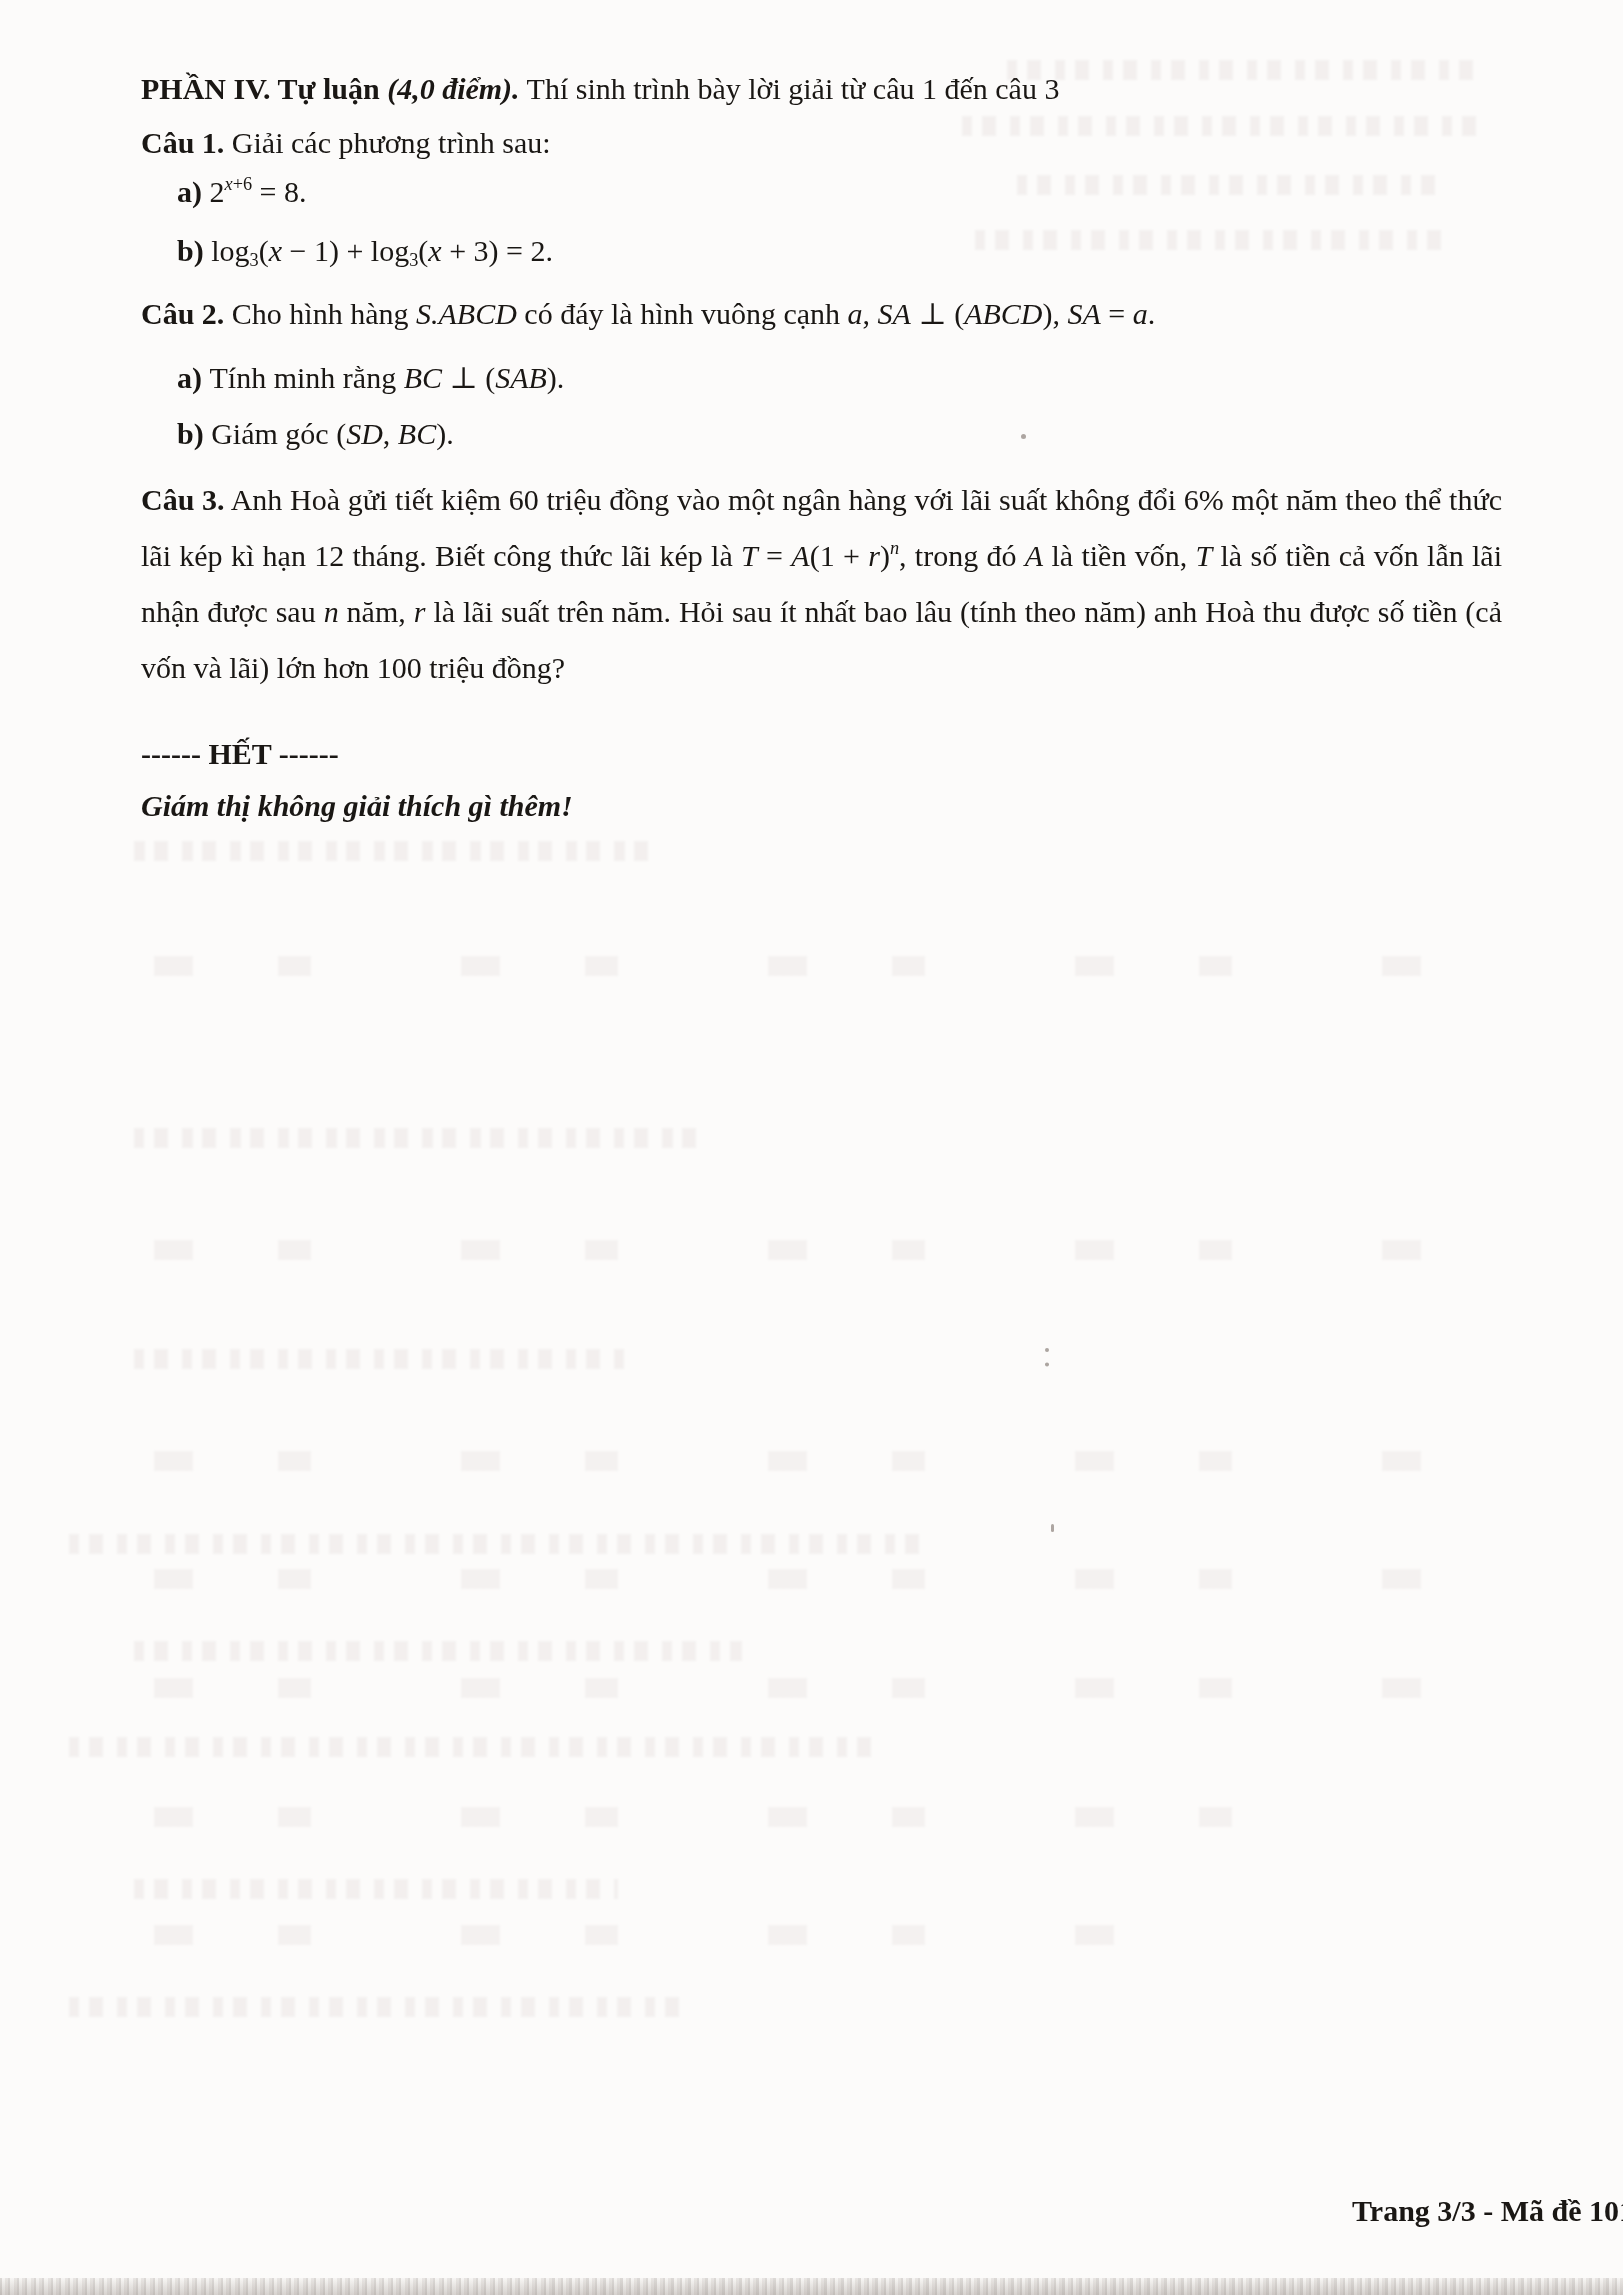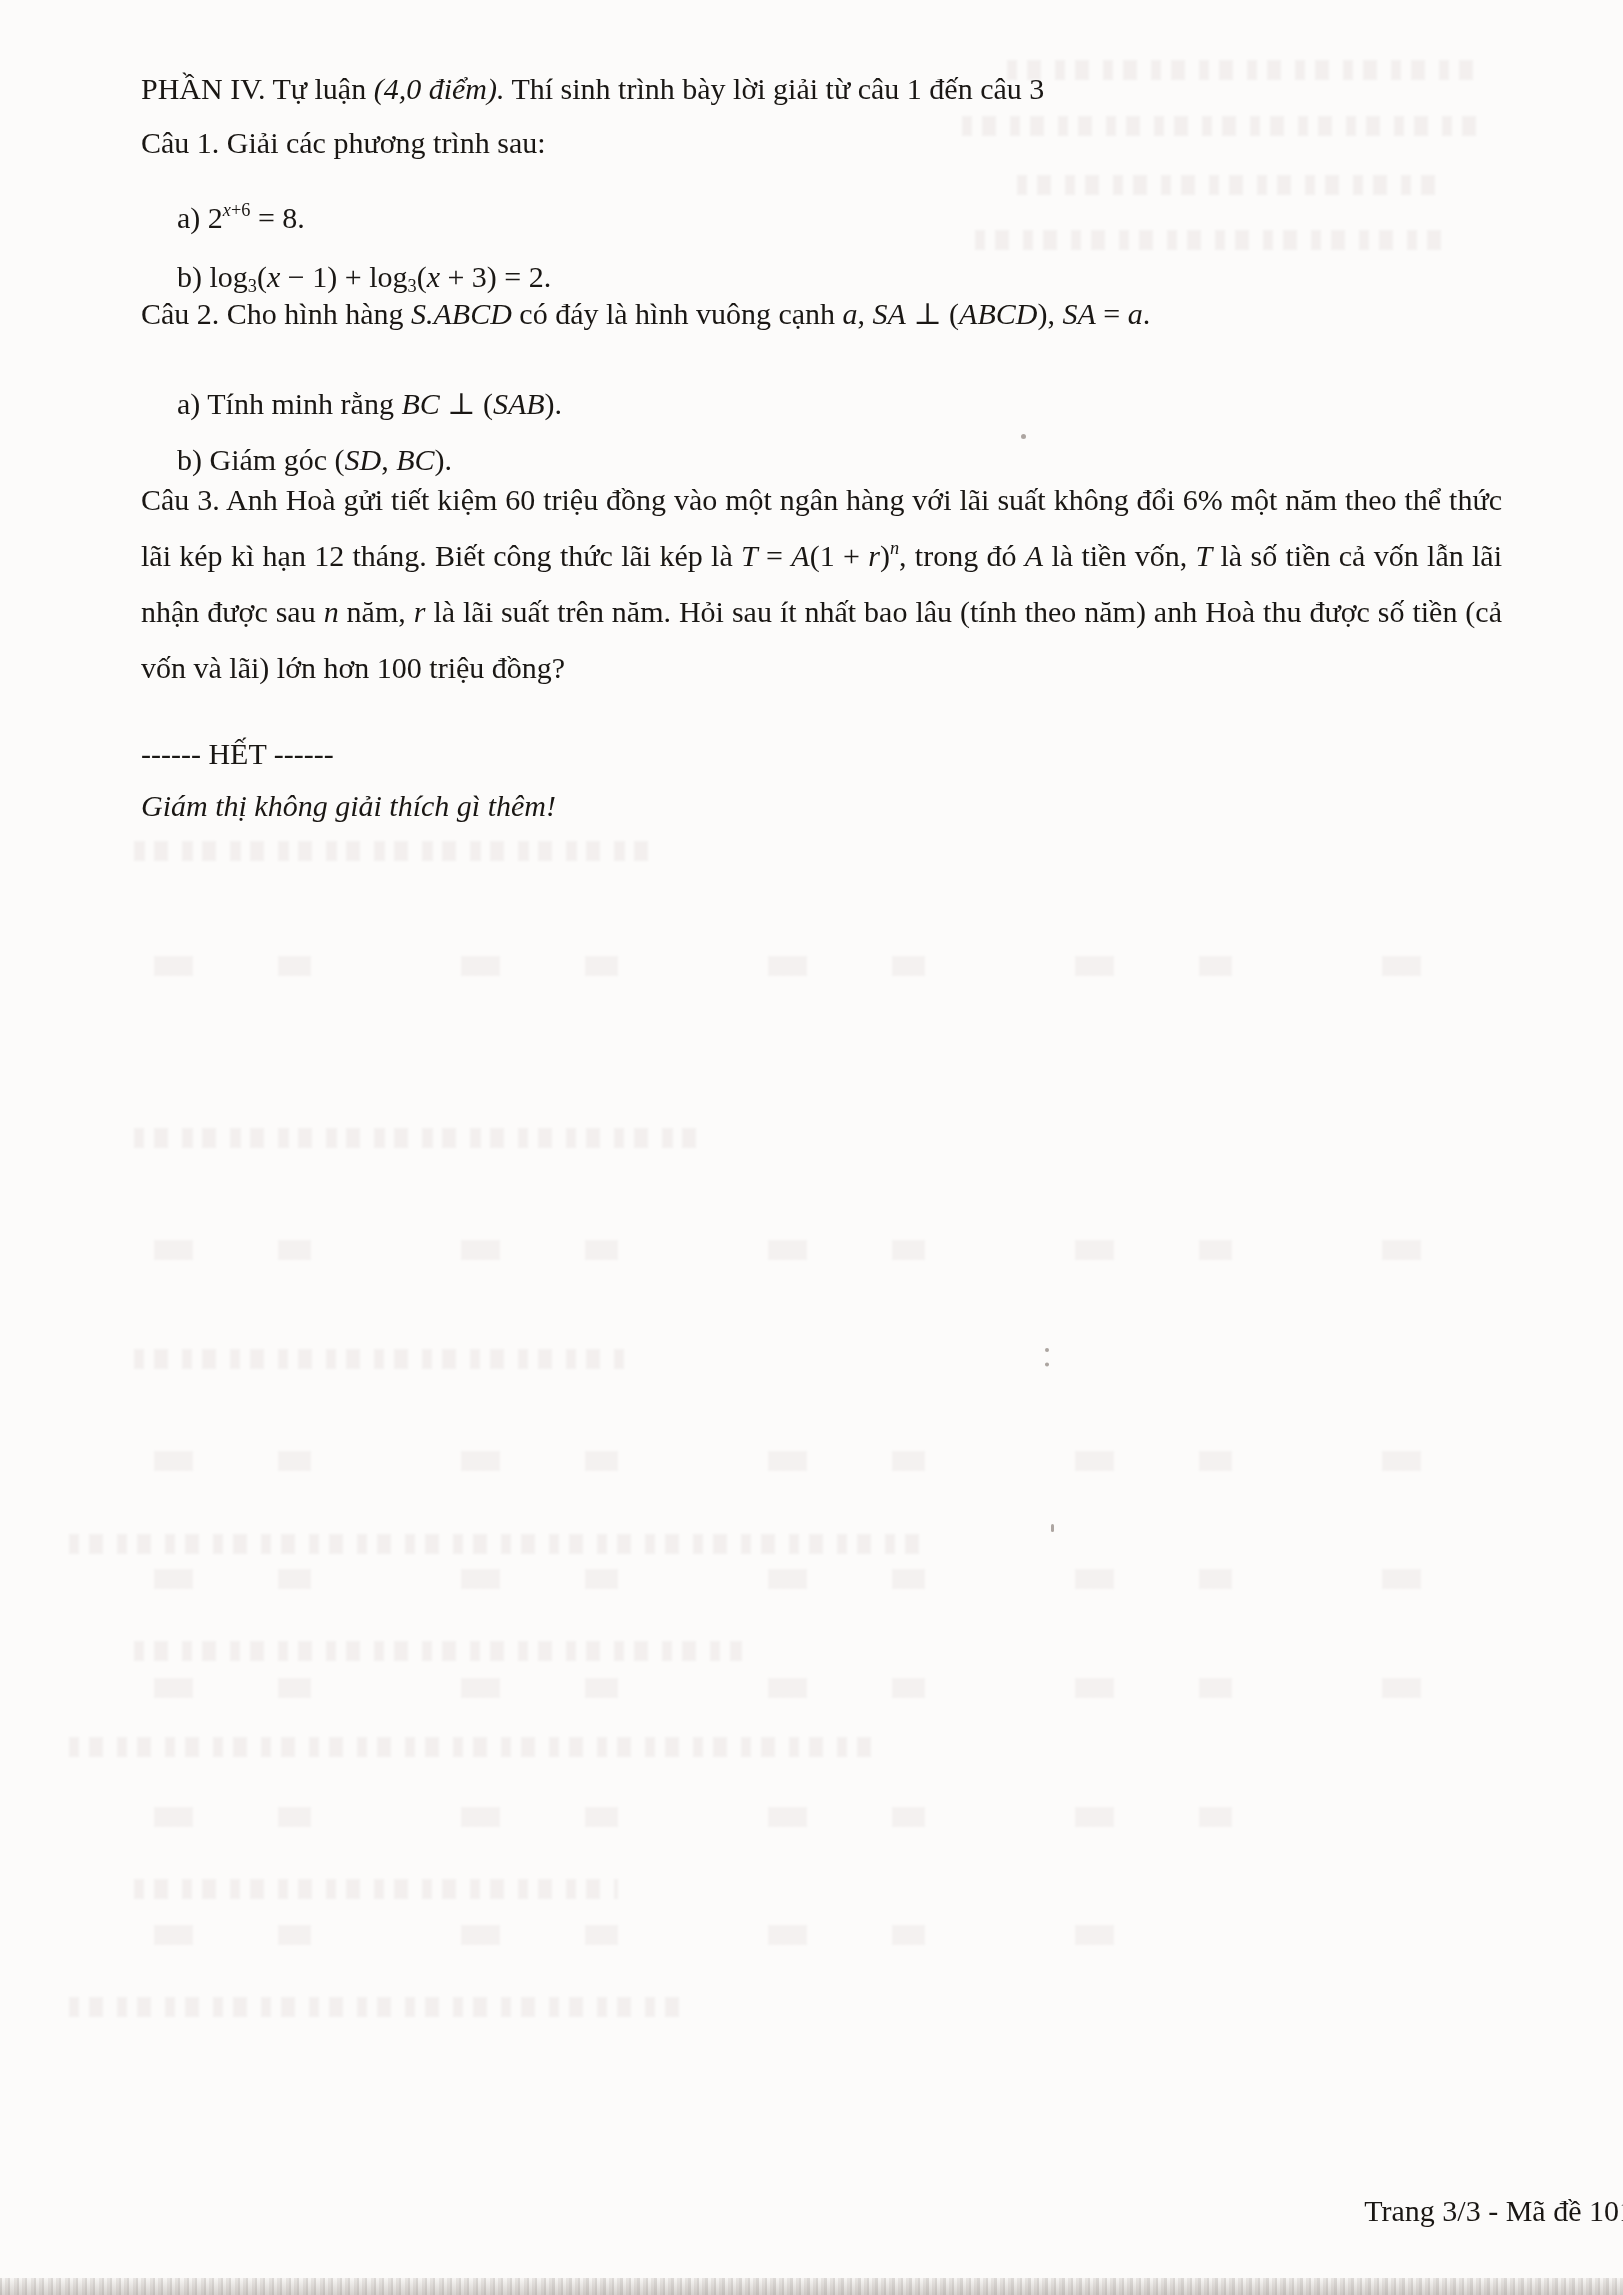--- a/index.html
+++ b/index.html
@@ -13,22 +13,22 @@
     position:relative;
     width:1623px;height:2295px;
     background:var(--paper);
     overflow:hidden;
     font-family:"Liberation Serif","DejaVu Serif",serif;
     color:var(--ink);
     font-size:30px;
   }
   .content{position:absolute;left:141px;top:0;width:1361px;}
   .line{position:absolute;left:0;white-space:nowrap;}
-  .indent{margin-left:36px;margin-top:26px;}
-  .bold{font-weight:normal;}
+  .indent{margin-left:36px;}
+  .bold{font-weight:bold;}
   .it{font-style:italic;}
   sup,sub{font-size:18.3px;line-height:0;}
   sup{vertical-align:11.8px;}
   sub{vertical-align:-5.2px;}
   sup.it,sub.it{font-style:italic;}
   .para{
     position:absolute;left:0;top:472px;width:1361px;
     text-align:justify;line-height:56px;white-space:normal;
   }
   .center-block{position:absolute;left:0;width:1361px;text-align:left;white-space:nowrap;}

